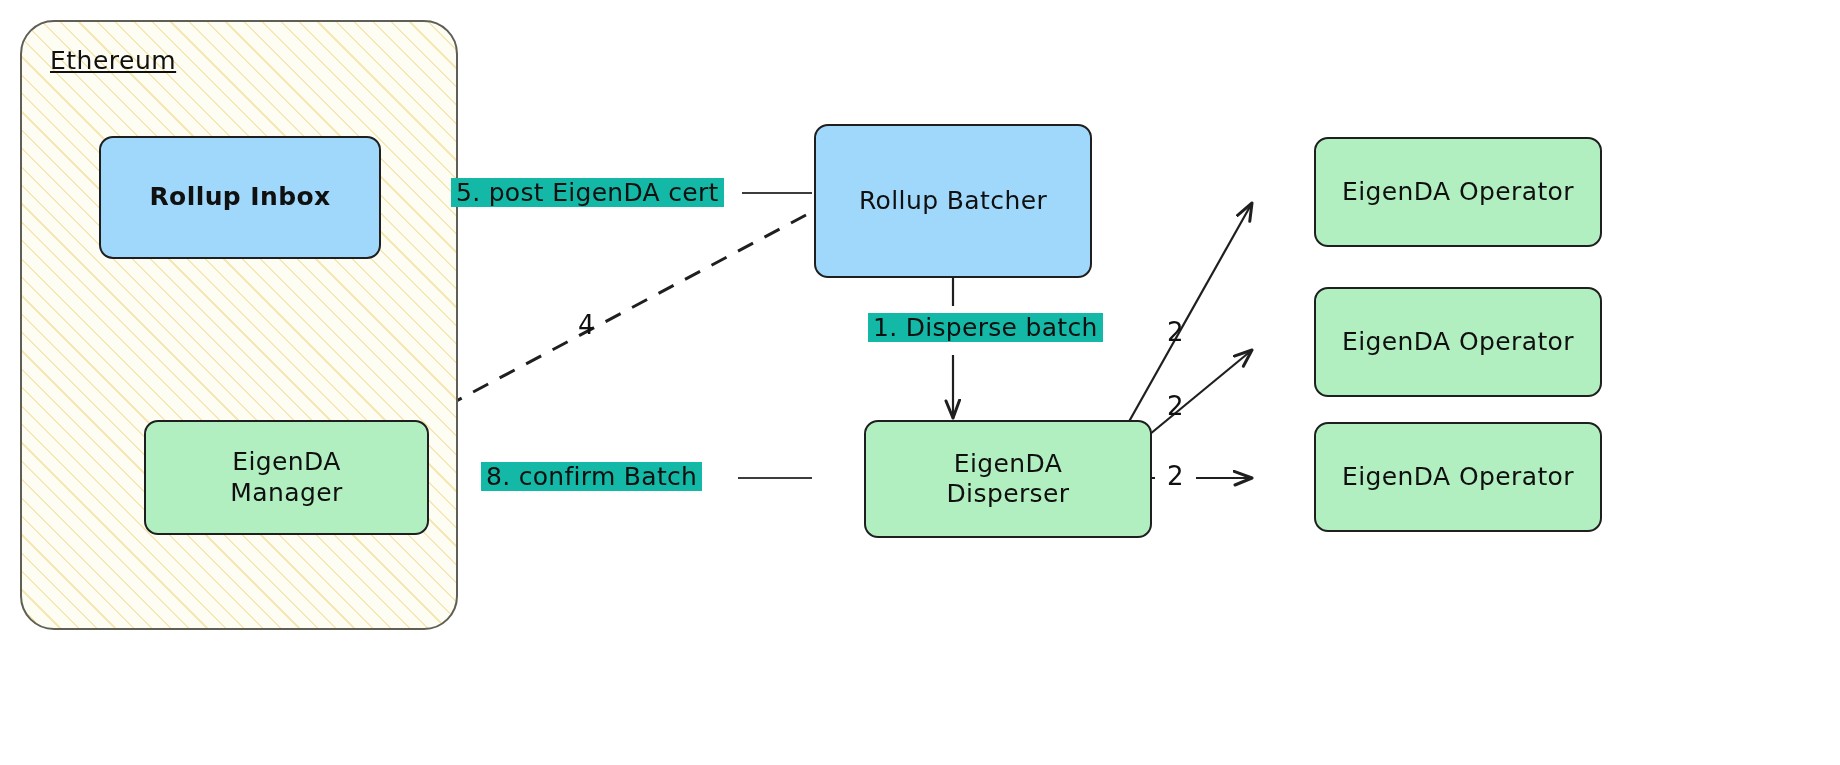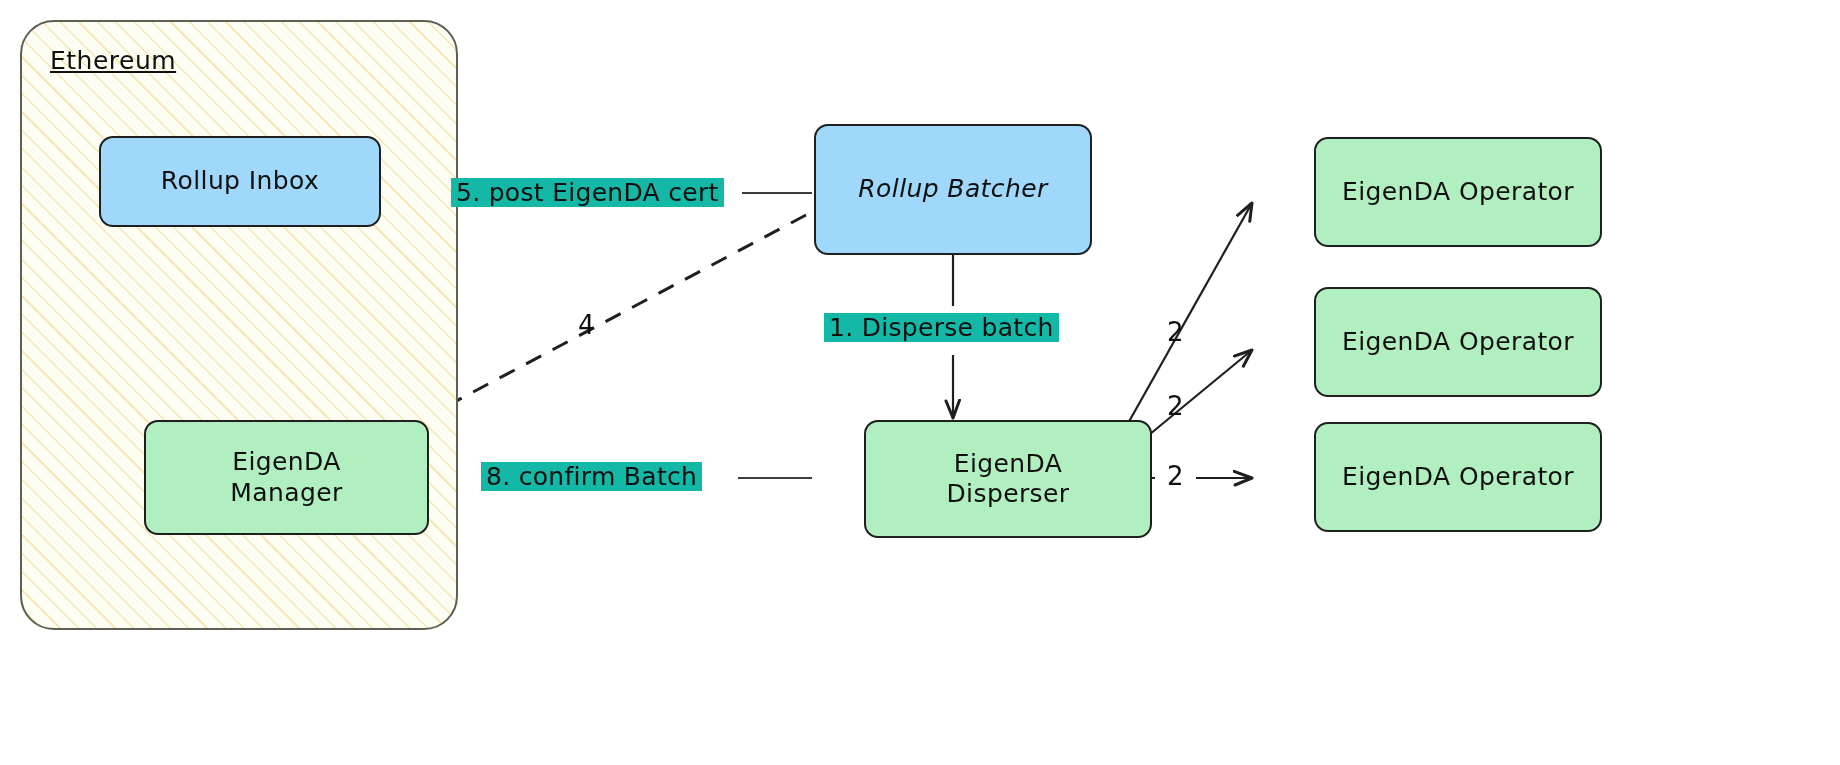--- a/index.html
+++ b/index.html
@@ -131,30 +131,30 @@
     <g>
       <path d="M1104,472 L1252,350" fill="none" stroke="#1f1f1f" stroke-width="2.2" marker-end="url(#ahd)"></path>
     </g>
 
     <g>
       <path d="M1104,478 L1155,478" fill="none" stroke="#1f1f1f" stroke-width="2.2"></path>
       <path d="M1196,478 L1252,478" fill="none" stroke="#1f1f1f" stroke-width="2.2" marker-end="url(#ahd)"></path>
     </g>
   </svg>
 
-  <div class="node blue" style="left:99px; top:136px; width:282px; height:91px;">
+  <div class="node blue" style="left:99px; top:136px; width:282px; height:123px;font-weight:bold;">
     <span class="lbl">Rollup Inbox</span>
   </div>
 
   <div class="node green" style="left:96px; top:420px; width:285px; height:115px;">
     <span class="lbl">EigenDA
 Manager</span>
   </div>
 
-  <div class="node blue" style="left:814px; top:124px; width:278px; height:131px;font-style:italic;">
+  <div class="node blue" style="left:814px; top:124px; width:278px; height:154px;">
     <span class="lbl">Rollup Batcher</span>
   </div>
 
   <div class="node green" style="left:816px; top:420px; width:288px; height:118px;">
     <span class="lbl">EigenDA
 Disperser</span>
   </div>
 
   <div class="node green" style="left:1266px; top:137px; width:288px; height:110px;">
     <span class="lbl">EigenDA Operator</span>
@@ -163,21 +163,21 @@
   <div class="node green" style="left:1266px; top:287px; width:288px; height:110px;">
     <span class="lbl">EigenDA Operator</span>
   </div>
 
   <div class="node green" style="left:1266px; top:422px; width:288px; height:110px;">
     <span class="lbl">EigenDA Operator</span>
   </div>
 
   <div class="edge-label" style="left:451px; top:178px;">5. post EigenDA cert</div>
 
-  <div class="edge-label" style="left:824px; top:313px;">1. Disperse batch</div>
+  <div class="edge-label" style="left:868px; top:313px;">1. Disperse batch</div>
 
   <div class="edge-label" style="left:481px; top:462px;">8. confirm Batch</div>
 
   <div class="edge-label num on-hatch" style="left:578px; top:310px;">4</div>
 
   <div class="edge-label num" style="left:1167px; top:317px;">2</div>
 
   <div class="edge-label num" style="left:1167px; top:391px;">2</div>
 
   <div class="edge-label num" style="left:1167px; top:461px;">2</div>

